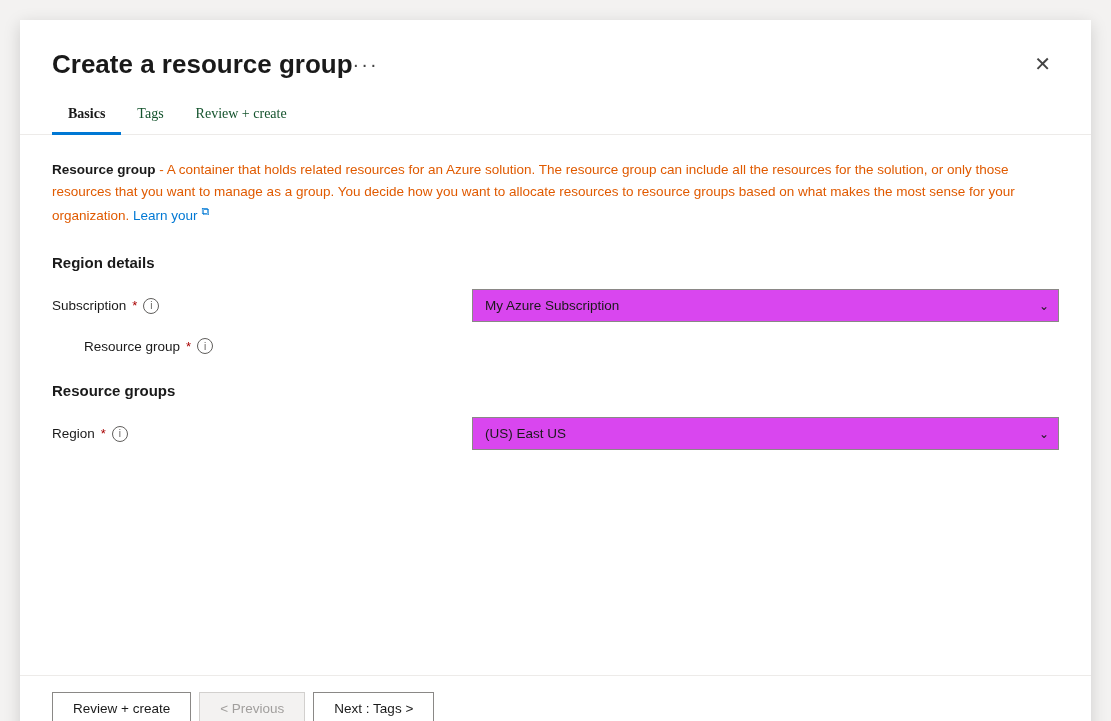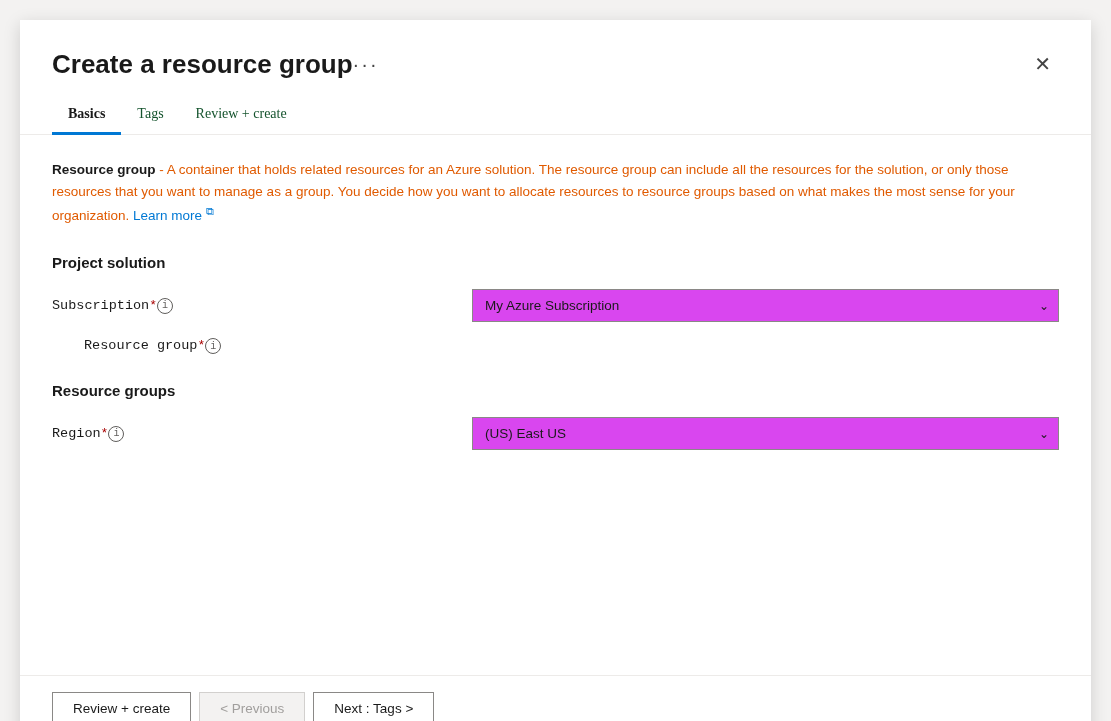--- a/index.html
+++ b/index.html
@@ -108,23 +108,23 @@
     .field-row {
       display: flex;
       align-items: center;
       margin-bottom: 16px;
     }
     .field-label {
       width: 420px;
       font-size: 13.5px;
       color: #1a1a1a;
       display: flex;
-      gap: 0;
+      align-items: center;
+      gap: 6px;
       flex-shrink: 0;
-      font-family: Liberation Mono, monospace;
     }
     .field-label.indented {
       padding-left: 32px;
     }
     .required-star {
       color: #a80000;
       font-size: 13px;
     }
     .info-icon {
       width: 16px;
@@ -242,27 +242,27 @@
     <span class="tab active">Basics</span>
     <span class="tab">Tags</span>
     <span class="tab">Review + create</span>
   </div>
 
   <div class="dialog-body">
 
     <p class="description-text">
       <strong>Resource group</strong><span> - A container that holds related resources for an Azure solution. The resource group can include all the resources for the solution, or only those resources that you want to manage as a group. You decide how you want to allocate resources to resource groups based on what makes the most sense for your organization.</span>
       <a href="#">
-        <span>Learn more</span>
+        <span>Learn your</span>
         <span class="external-link-icon">⧉</span>
       </a>
     </p>
 
     <div class="form-section">
-      <div class="section-title">Project solution</div>
+      <div class="section-title">Region details</div>
 
       <div class="field-row">
         <div class="field-label">
           <span>Subscription</span>
           <span class="required-star">*</span>
           <span class="info-icon" title="Subscription information">
             <span>i</span>
           </span>
         </div>
         <div class="field-control">

